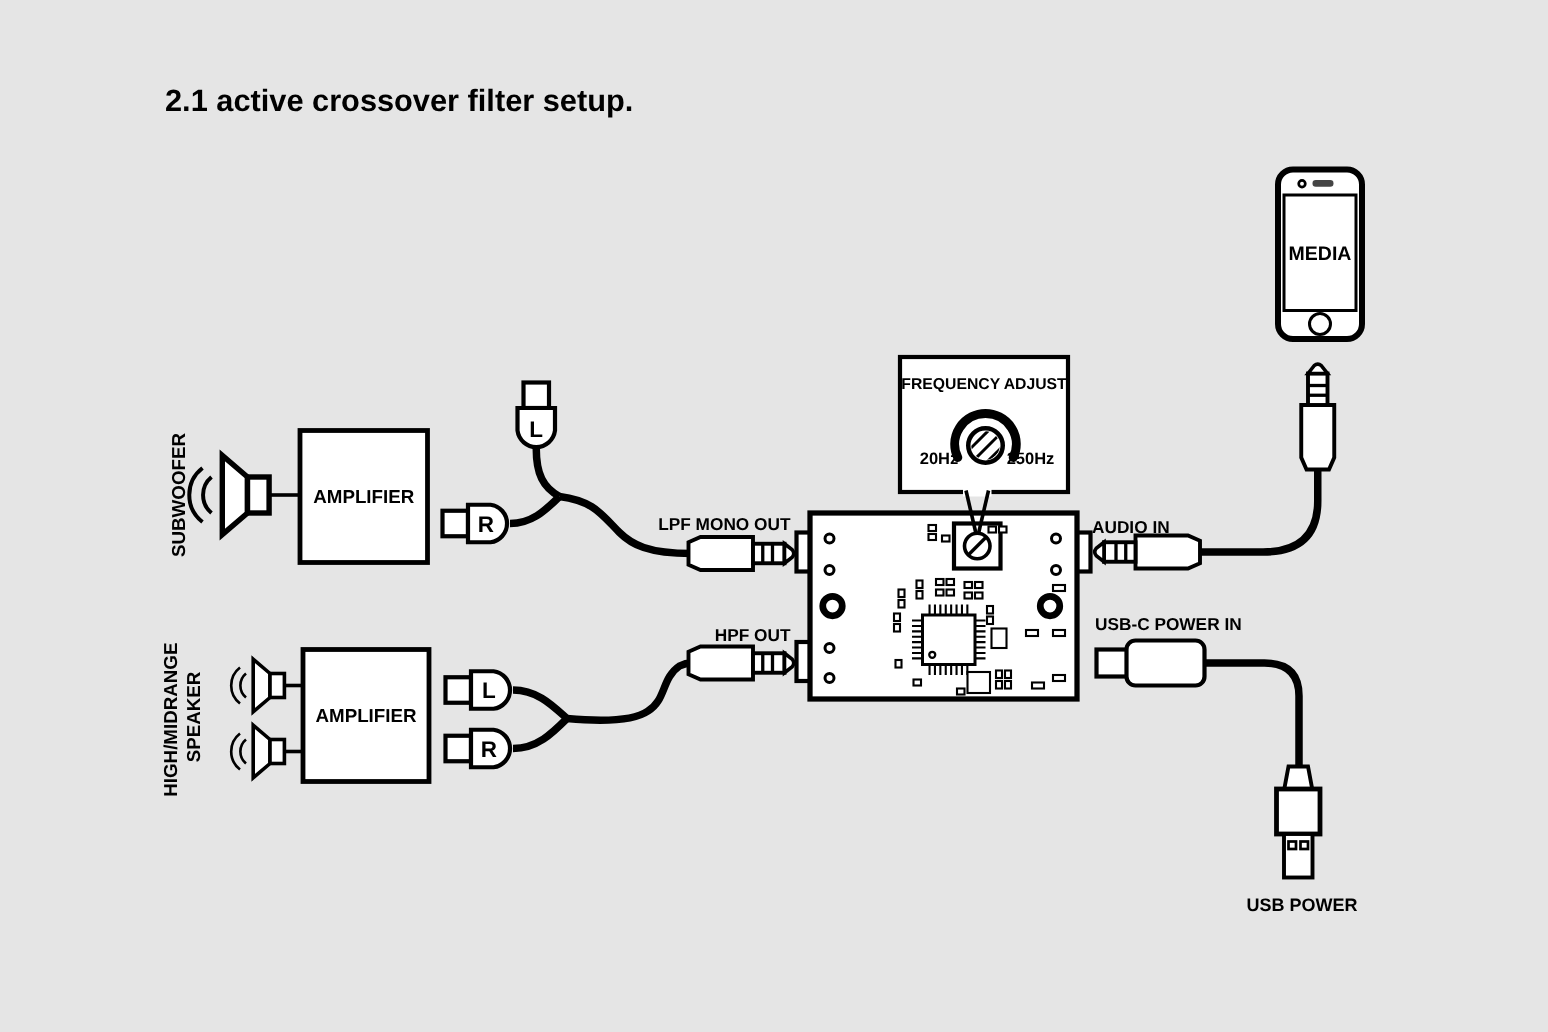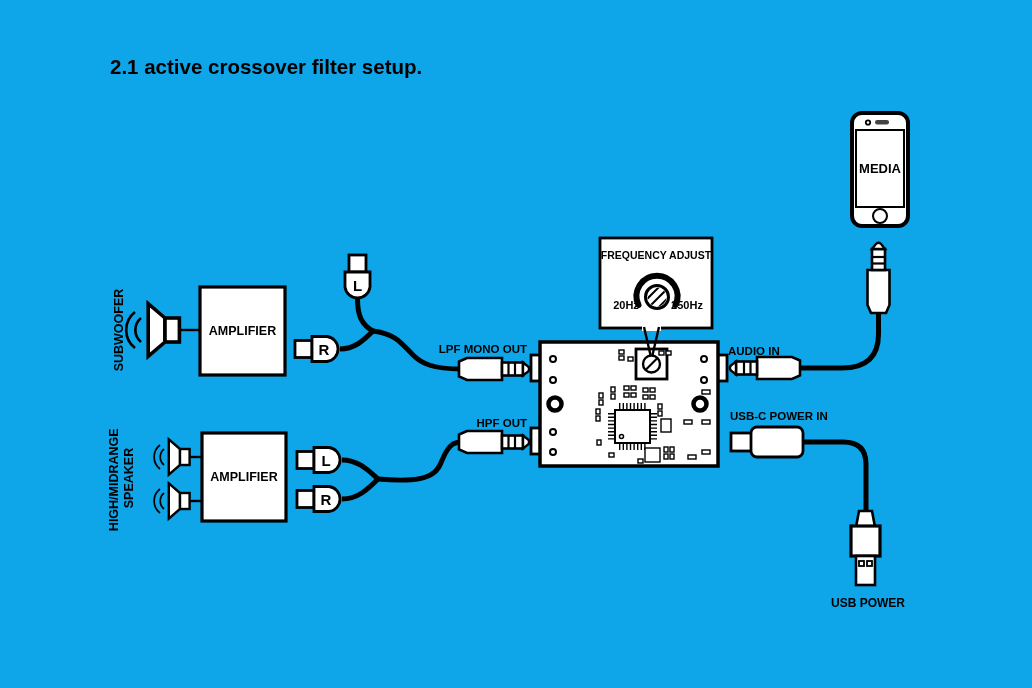--- a/index.html
+++ b/index.html
@@ -1,16 +1,16 @@
 <!DOCTYPE html>
 <html><head>
 <meta charset="utf-8">
 <style>
   html,body{margin:0;padding:0;background:#fff;}
-  .stage{position:relative;width:1032px;height:688px;background:#0ea5e9;overflow:hidden;}
+  .stage{position:relative;width:1032px;height:688px;background:#e5e5e5;overflow:hidden;}
   svg{position:absolute;left:0;top:0;}
   .ink{stroke:#000;fill:#fff;}
   .lbl{font-family:"Liberation Sans","DejaVu Sans",sans-serif;font-weight:bold;fill:#000;}
   .cable{stroke:#000;stroke-width:5;fill:none;}
   .thin{stroke:#000;fill:none;}
 </style>
 </head>
 <body>
 
 <div class="stage">

